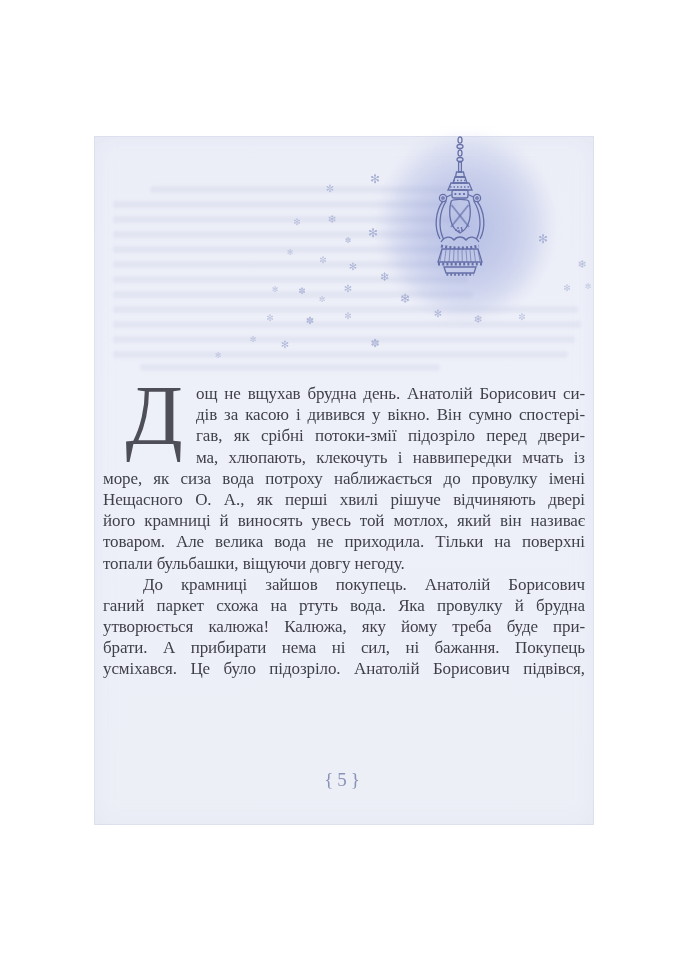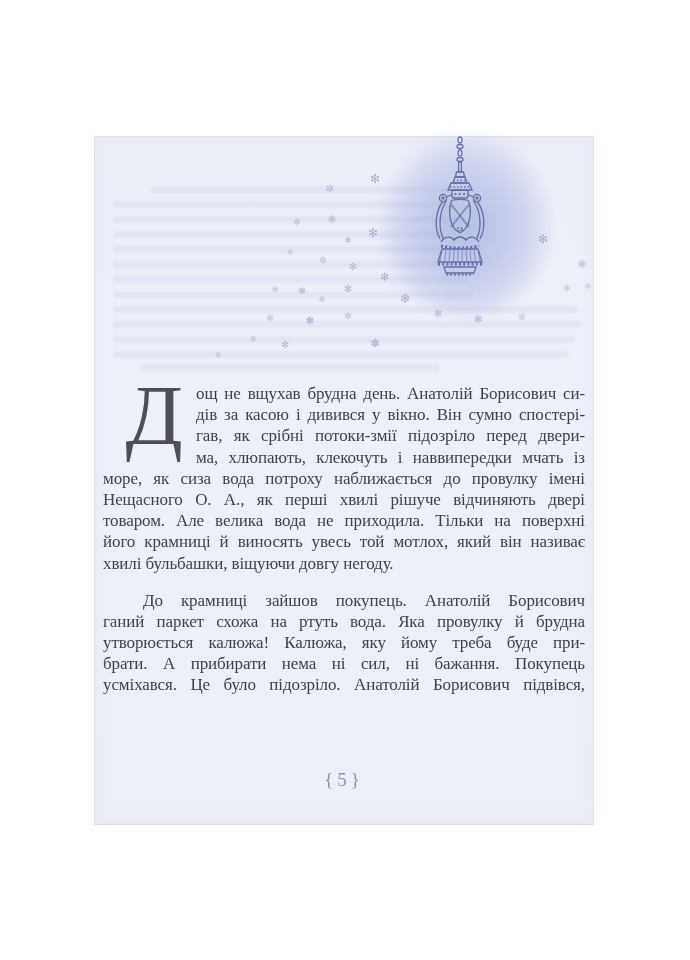--- a/index.html
+++ b/index.html
@@ -35,21 +35,21 @@
   .text-block{
     position:absolute;left:9px;top:247px;width:482px;z-index:5;
     color:var(--text);font-size:17px;letter-spacing:-0.1px;
   }
   .para{overflow:visible;}
   .line{
     height:21.2px;line-height:21.2px;overflow:hidden;
     text-align:justify;text-align-last:justify;white-space:normal;
   }
   .line.no-just{text-align-last:left;}
-  .para2 .line:first-child{text-indent:40px;margin-top:16px;}
+  .para2 .line:first-child{text-indent:40px;}
   .dropcap{
     float:left;width:58px;height:64px;margin:1px 13px 0 22px;
     font-size:84px;line-height:76px;color:var(--dropcap);
     display:flex;align-items:center;justify-content:center;overflow:visible;
   }
   .page-number{
     position:absolute;left:0;top:633px;width:100%;text-align:center;z-index:5;
     color:var(--page-number);font-size:19px;letter-spacing:4px;
   }
 </style>
@@ -166,23 +166,23 @@
 
     <div class="text-block">
       <div class="para para1">
         <span class="dropcap">Д</span>
       <div class="line">ощ не вщухав брудна день. Анатолій Борисович си-</div>
           <div class="line">дів за касою і дивився у вікно. Він сумно спостері-</div>
           <div class="line">гав, як срібні потоки-змії підозріло перед двери-</div>
           <div class="line">ма, хлюпають, клекочуть і наввипередки мчать із пагорба.</div>
           <div class="line">море, як сиза вода потроху наближається до провулку імені</div>
           <div class="line">Нещасного О. А., як перші хвилі рішуче відчиняють двері</div>
+          <div class="line">його крамниці й виносять увесь той мотлох, який він називає</div>
           <div class="line">товаром. Але велика вода не приходила. Тільки на поверхні</div>
-          <div class="line">його крамниці й виносять увесь той мотлох, який він називає</div>
-          <div class="line no-just">хвилі бульбашки, віщуючи довгу негоду.</div>
+          <div class="line no-just">топали бульбашки, віщуючи довгу негоду.</div>
         </div>
       <div class="para para2">
           <div class="line">До крамниці зайшов покупець. Анатолій Борисович</div>
           <div class="line">ганий паркет схожа на ртуть вода. Яка провулку й брудна</div>
           <div class="line">утворюється калюжа! Калюжа, яку йому треба буде при-</div>
           <div class="line">брати. А прибирати нема ні сил, ні бажання. Покупець</div>
           <div class="line">усміхався. Це було підозріло. Анатолій Борисович підвівся,</div>
         </div>
     </div>
 

